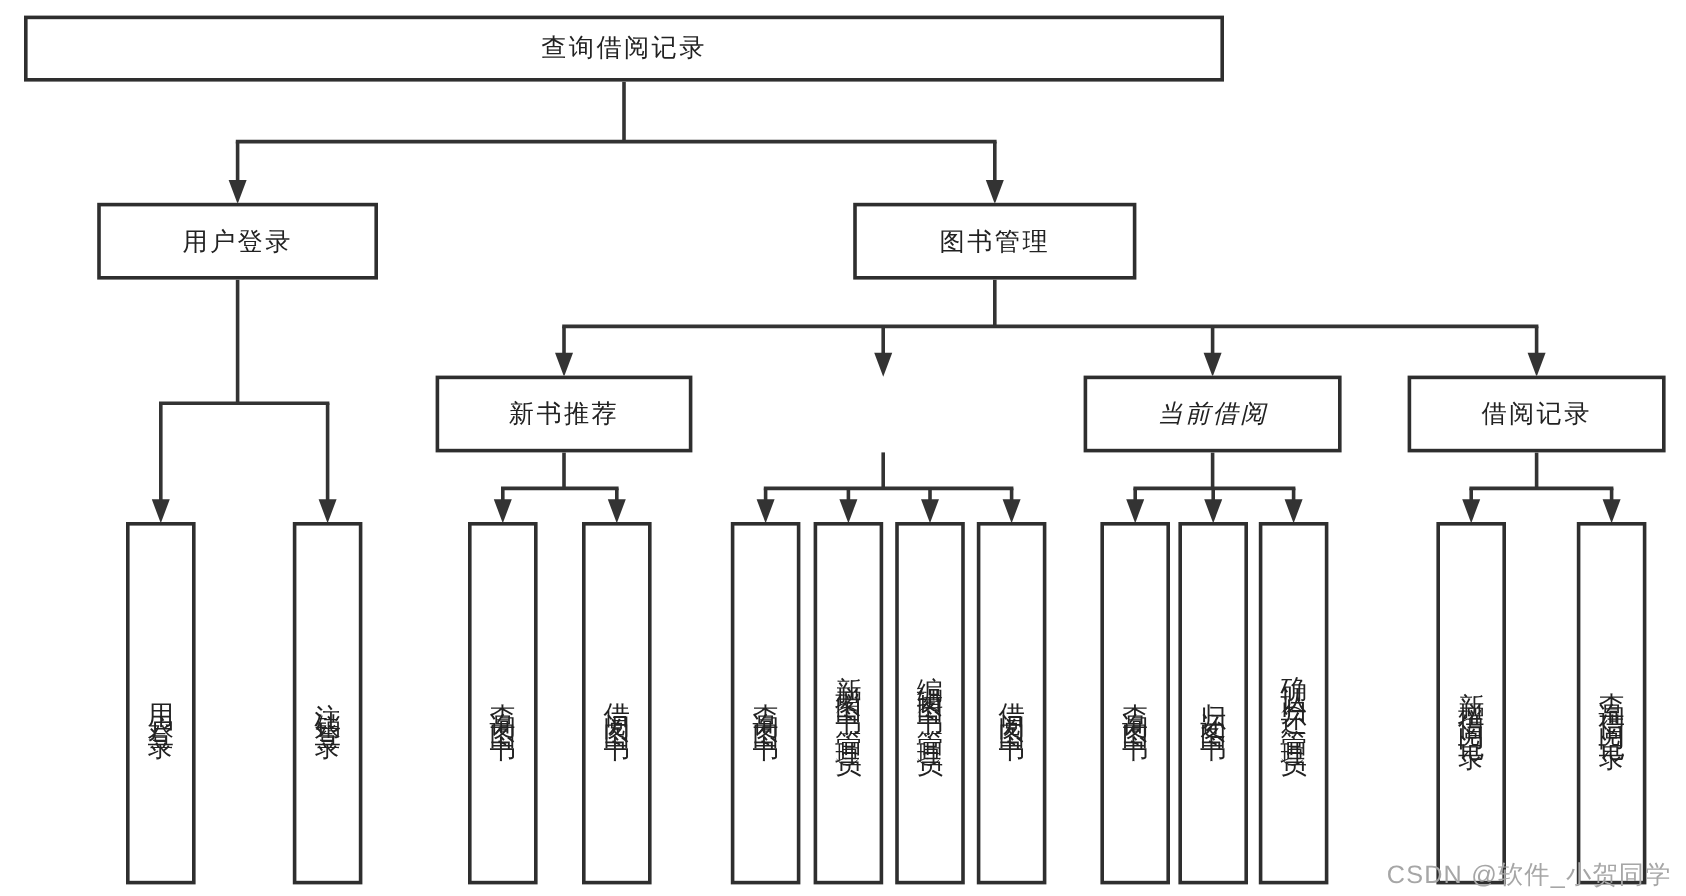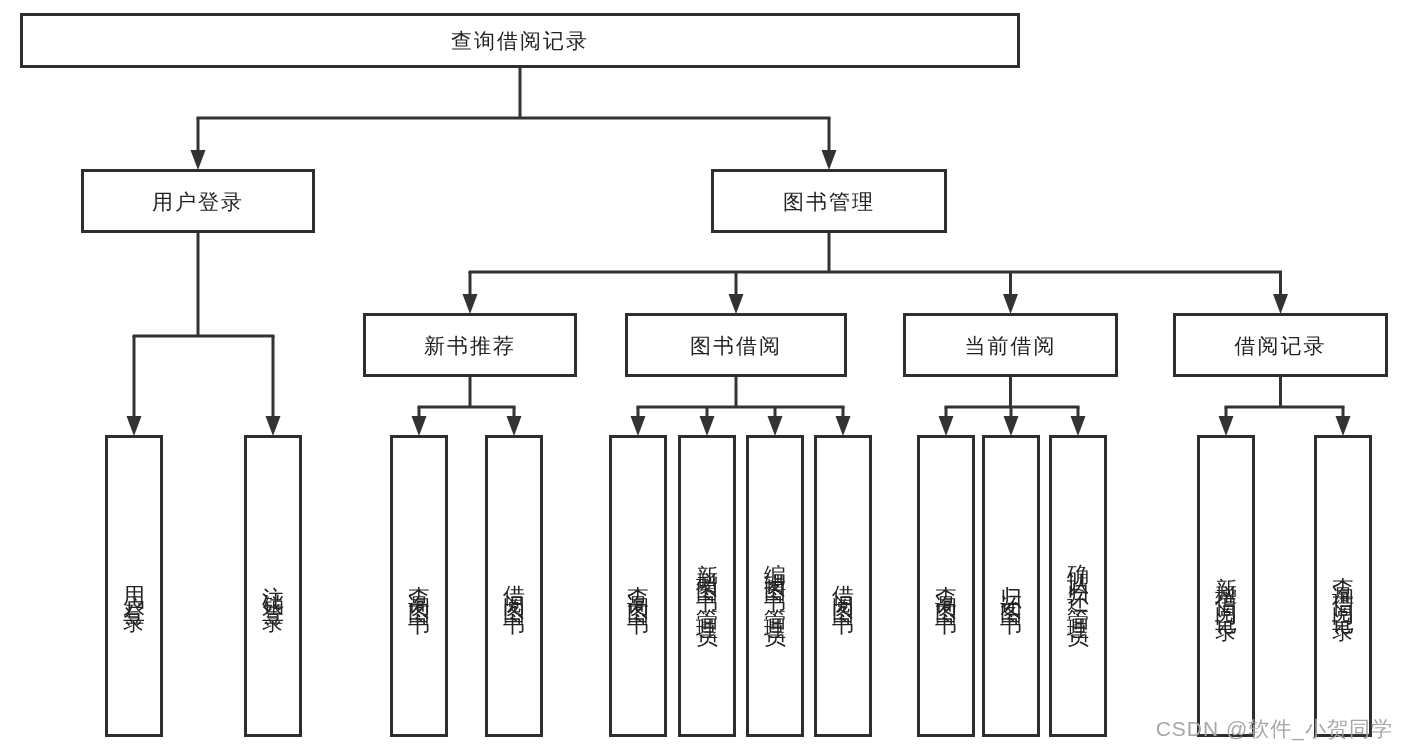--- a/index.html
+++ b/index.html
@@ -125,24 +125,21 @@
       </div>
       <div class="node" style="left: 81px; top: 169px; width: 234px; height: 64px;">
         <span class="label">用户登录</span>
       </div>
       <div class="node" style="left: 363px; top: 313px; width: 214px; height: 64px;">
         <span class="label">新书推荐</span>
       </div>
       <div class="node" style="left: 711px; top: 169px; width: 236px; height: 64px;">
         <span class="label">图书管理</span>
       </div>
-      <div class="node" style="left: 625px; top: 313px; width: 222px; height: 64px;">
-        <span class="label">图书借阅</span>
-      </div>
-      <div class="node" style="left: 903px; top: 313px; width: 215px; height: 64px;">
+      <div class="node" style="left: 903px; top: 313px; width: 215px; height: 64px; font-style: italic;">
         <span class="label">当前借阅</span>
       </div>
       <div class="node" style="left: 1173px; top: 313px; width: 215px; height: 64px;">
         <span class="label">借阅记录</span>
       </div>
       <div class="node vertical" style="left: 105px; top: 435px; width: 58px; height: 302px;">
         <span class="label">用户登录</span>
       </div>
       <div class="node vertical" style="left: 244px; top: 435px; width: 58px; height: 302px;">
         <span class="label">注销登录</span>

